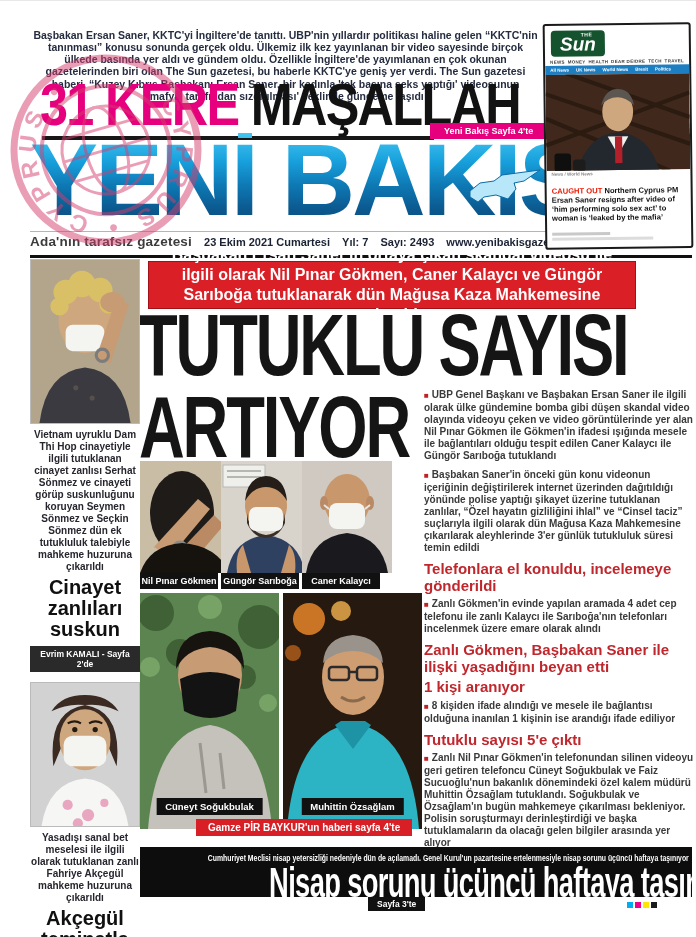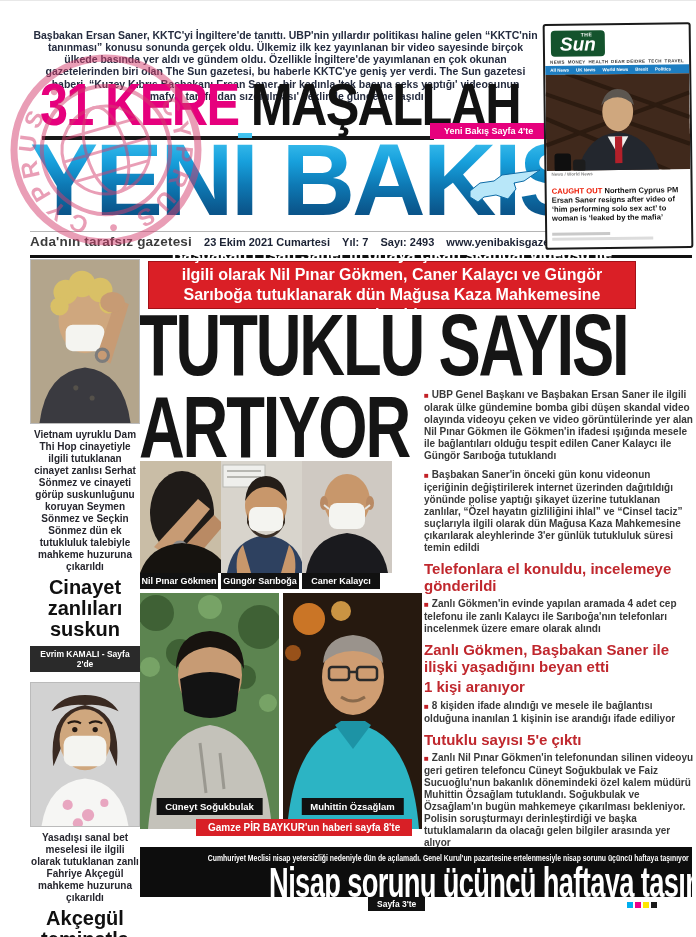--- a/index.html
+++ b/index.html
@@ -331,21 +331,21 @@
           <path d="M40,70 Q42,44 70,42 Q98,44 100,70 Q88,58 70,58 Q52,58 40,70 Z" fill="#9a938c"></path>
           <rect x="46" y="74" width="20" height="13" rx="3" fill="none" stroke="#2a2a2a" stroke-width="2.5"></rect>
           <rect x="74" y="74" width="20" height="13" rx="3" fill="none" stroke="#2a2a2a" stroke-width="2.5"></rect>
           <line x1="66" y1="79" x2="74" y2="79" stroke="#2a2a2a" stroke-width="2.5"></line>
           <path d="M58,104 Q70,112 82,104" stroke="#8a6a4c" stroke-width="3" fill="none"></path>
         </svg>
         <div class="glabel2">Muhittin Özsağlam</div>
       </div>
     </div>
   </div>
-  <div class="grid-credit">Gamze PİR BAYKUR'un haberi sayfa 8'te</div>
+  <div class="grid-credit">Gamze PİR BAYKUR'un haberi sayfa 4'te</div>
 
   <div class="bottom-banner">
     <span class="bb-deck">Cumhuriyet Meclisi nisap yetersizliği nedeniyle dün de açılamadı. Genel Kurul'un pazartesine ertelenmesiyle nisap sorunu üçüncü haftaya taşınıyor</span><br>
     <span class="bb-head">Nisap sorunu üçüncü haftaya taşınıyor</span>
   </div>
   <div class="bb-page">Sayfa 3'te</div>
   <div class="cmyk">
     <i style="background:#00aeef"></i>
     <i style="background:#ec008c"></i>
     <i style="background:#ffe600"></i>

